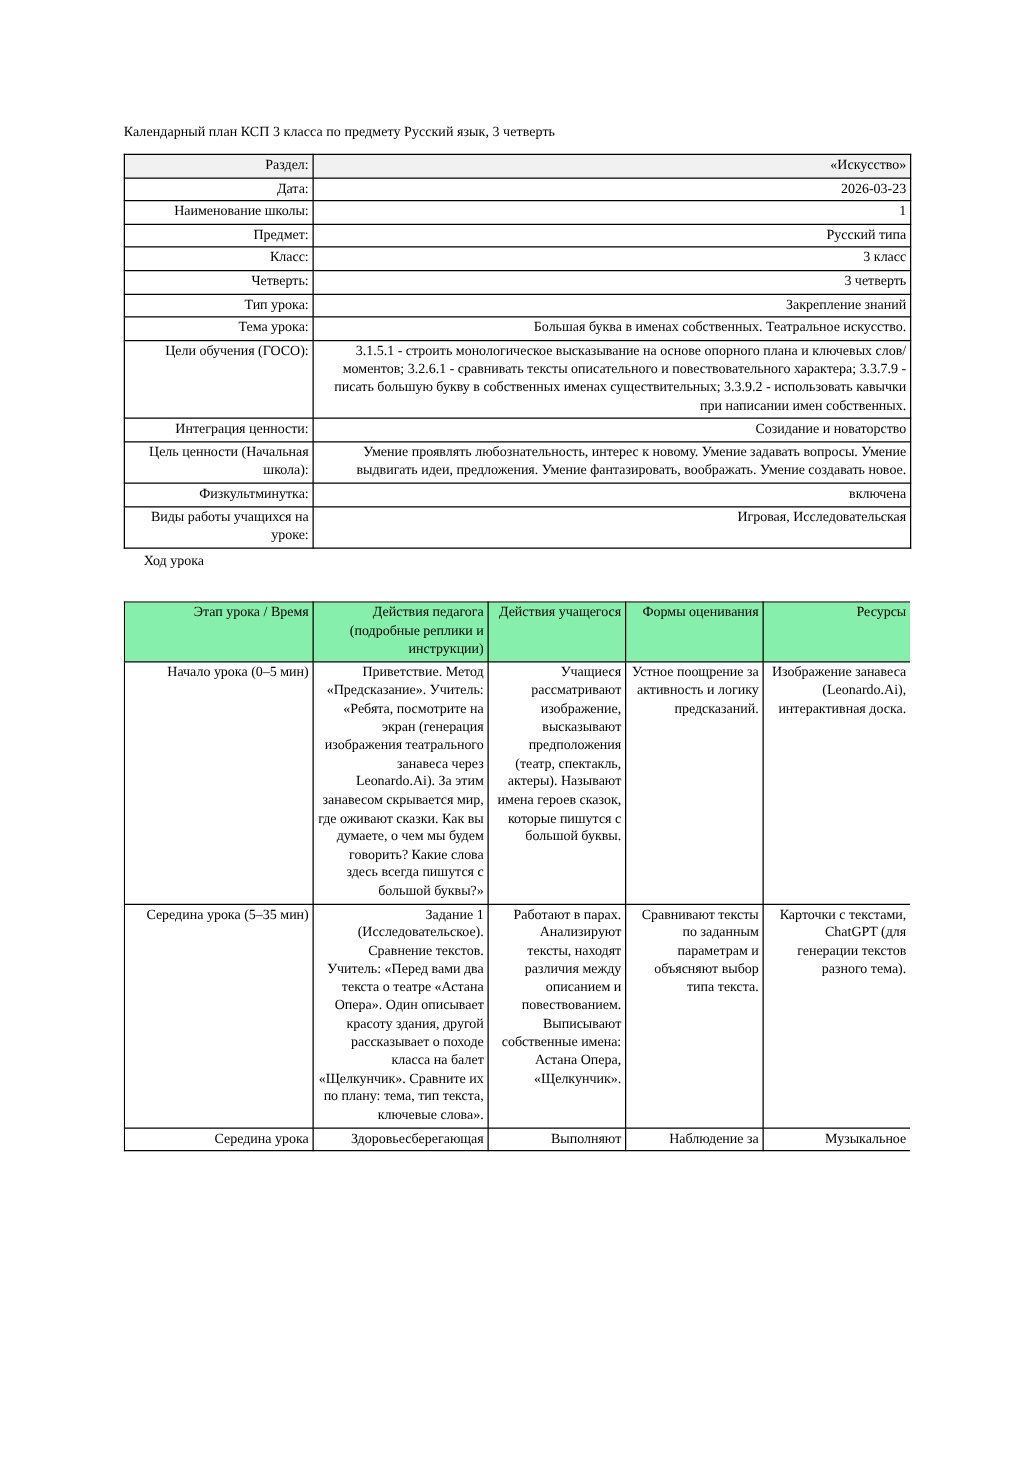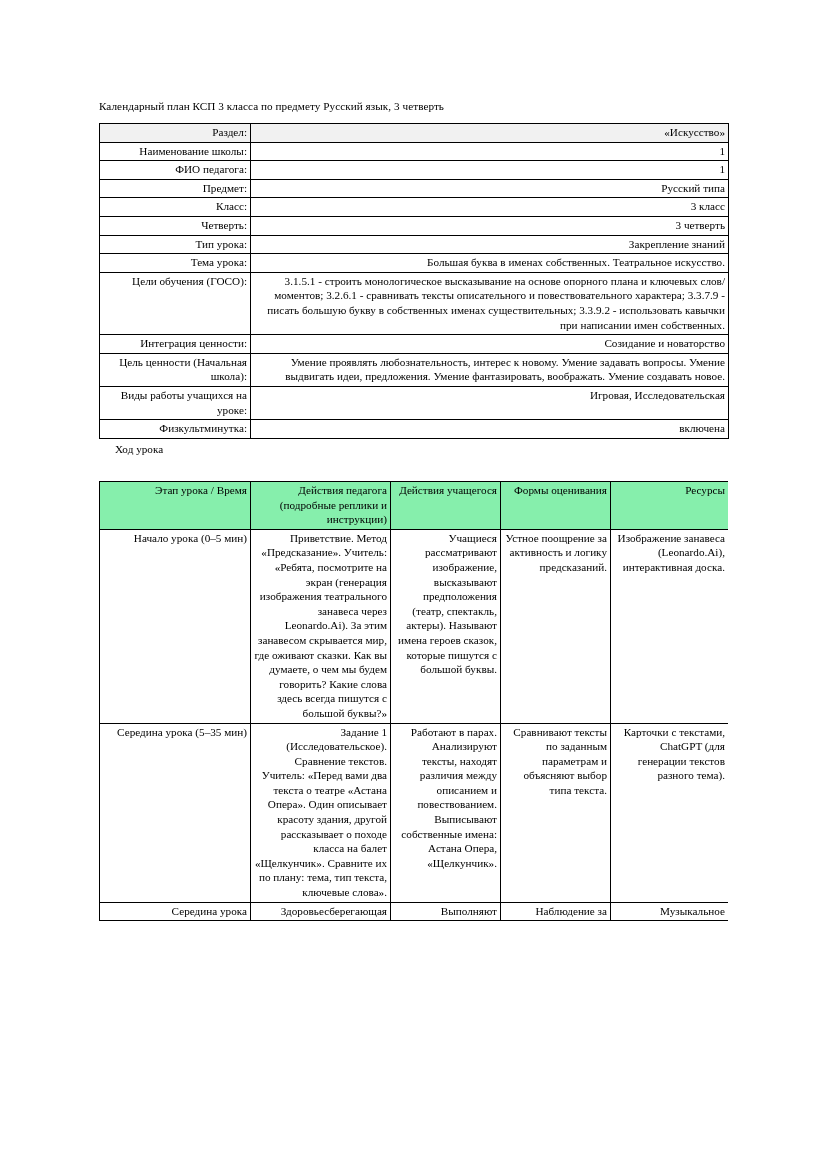--- a/index.html
+++ b/index.html
@@ -97,28 +97,28 @@
       <colgroup>
         <col class="col-label">
         <col class="col-value">
       </colgroup>
       <tbody>
         <tr class="shaded">
           <td>Раздел:</td>
           <td>«Искусство»</td>
         </tr>
         <tr>
+          <td>Дата:</td>
+          <td>2026-03-23</td>
+        </tr>
+        <tr>
           <td>Наименование школы:</td>
           <td>1</td>
         </tr>
         <tr>
-          <td>ФИО педагога:</td>
-          <td>1</td>
-        </tr>
-        <tr>
           <td>Предмет:</td>
           <td>Русский типа</td>
         </tr>
         <tr>
           <td>Класс:</td>
           <td>3 класс</td>
         </tr>
         <tr>
           <td>Четверть:</td>
           <td>3 четверть</td>
@@ -137,26 +137,26 @@
         </tr>
         <tr>
           <td>Интеграция ценности:</td>
           <td>Созидание и новаторство</td>
         </tr>
         <tr>
           <td>Цель ценности (Начальная школа):</td>
           <td>Умение проявлять любознательность, интерес к новому. Умение задавать вопросы. Умение выдвигать идеи, предложения. Умение фантазировать, воображать. Умение создавать новое.</td>
         </tr>
         <tr>
+          <td>Физкультминутка:</td>
+          <td>включена</td>
+        </tr>
+        <tr>
           <td>Виды работы учащихся на уроке:</td>
           <td>Игровая, Исследовательская</td>
-        </tr>
-        <tr>
-          <td>Физкультминутка:</td>
-          <td>включена</td>
         </tr>
       </tbody>
     </table>
 
     <p class="section-label">Ход урока</p>
 
   </div>
 
   <div class="clip-wrap">
     <table class="doc-table plan-table">

